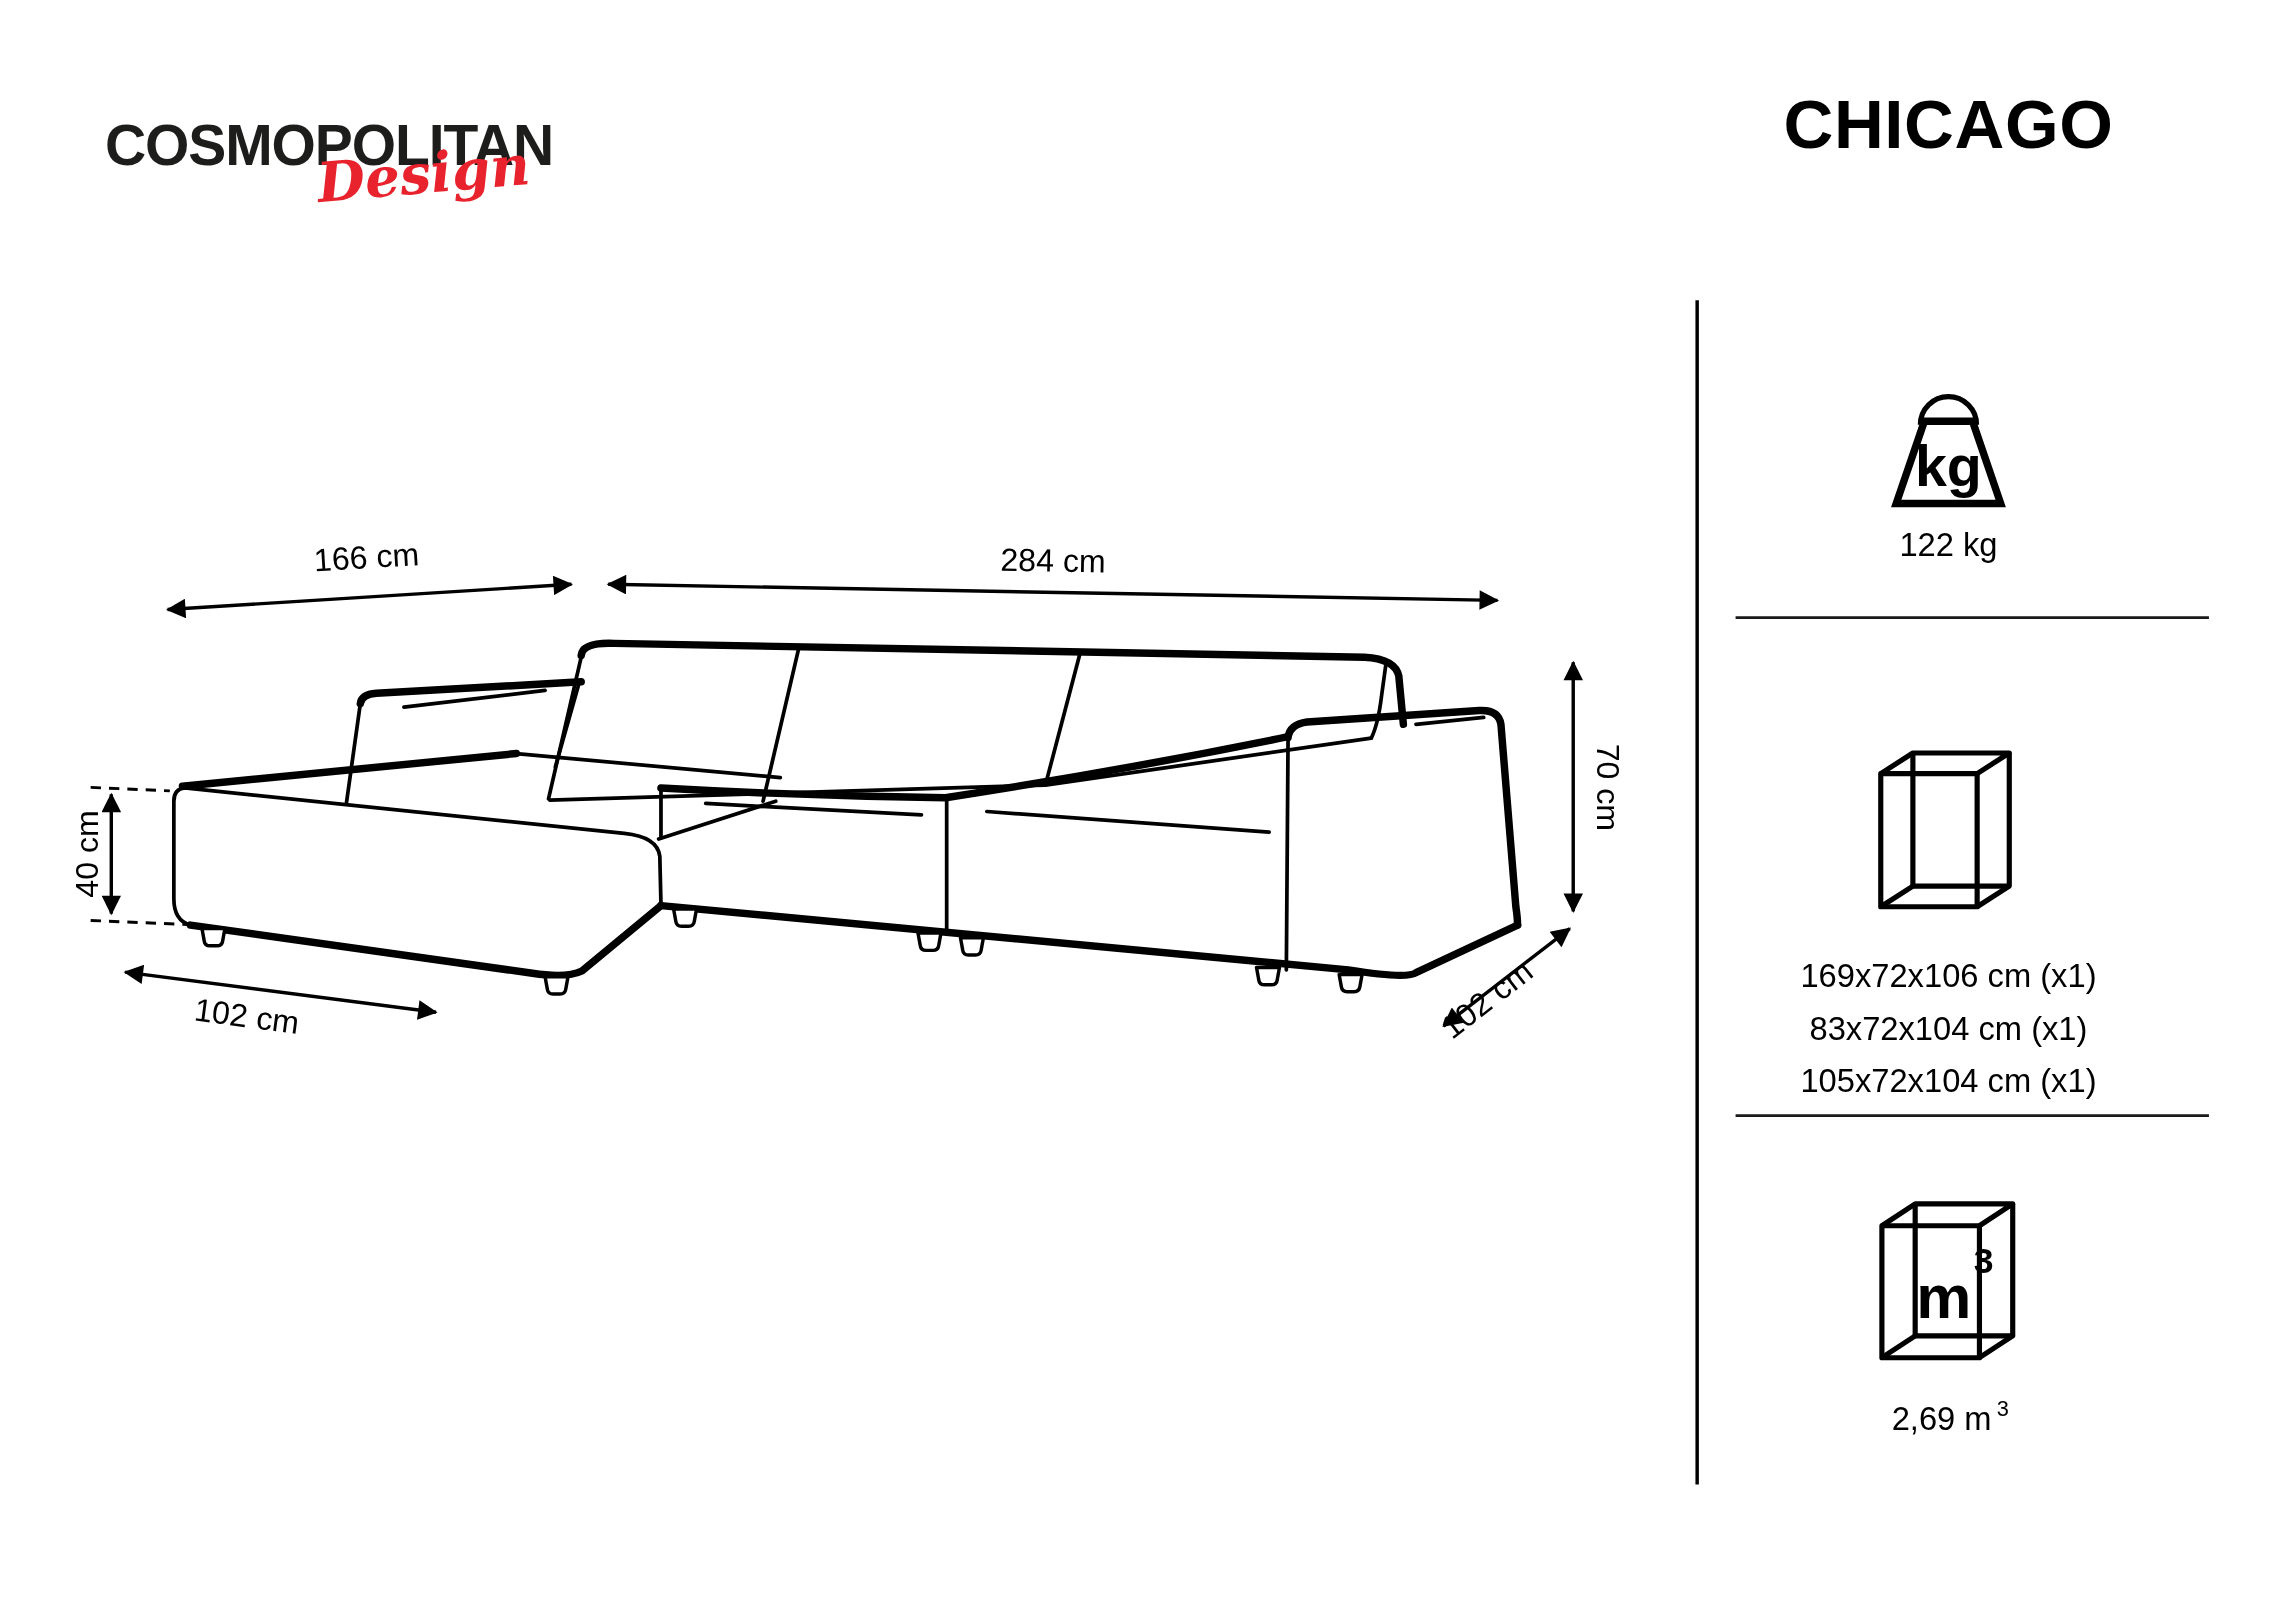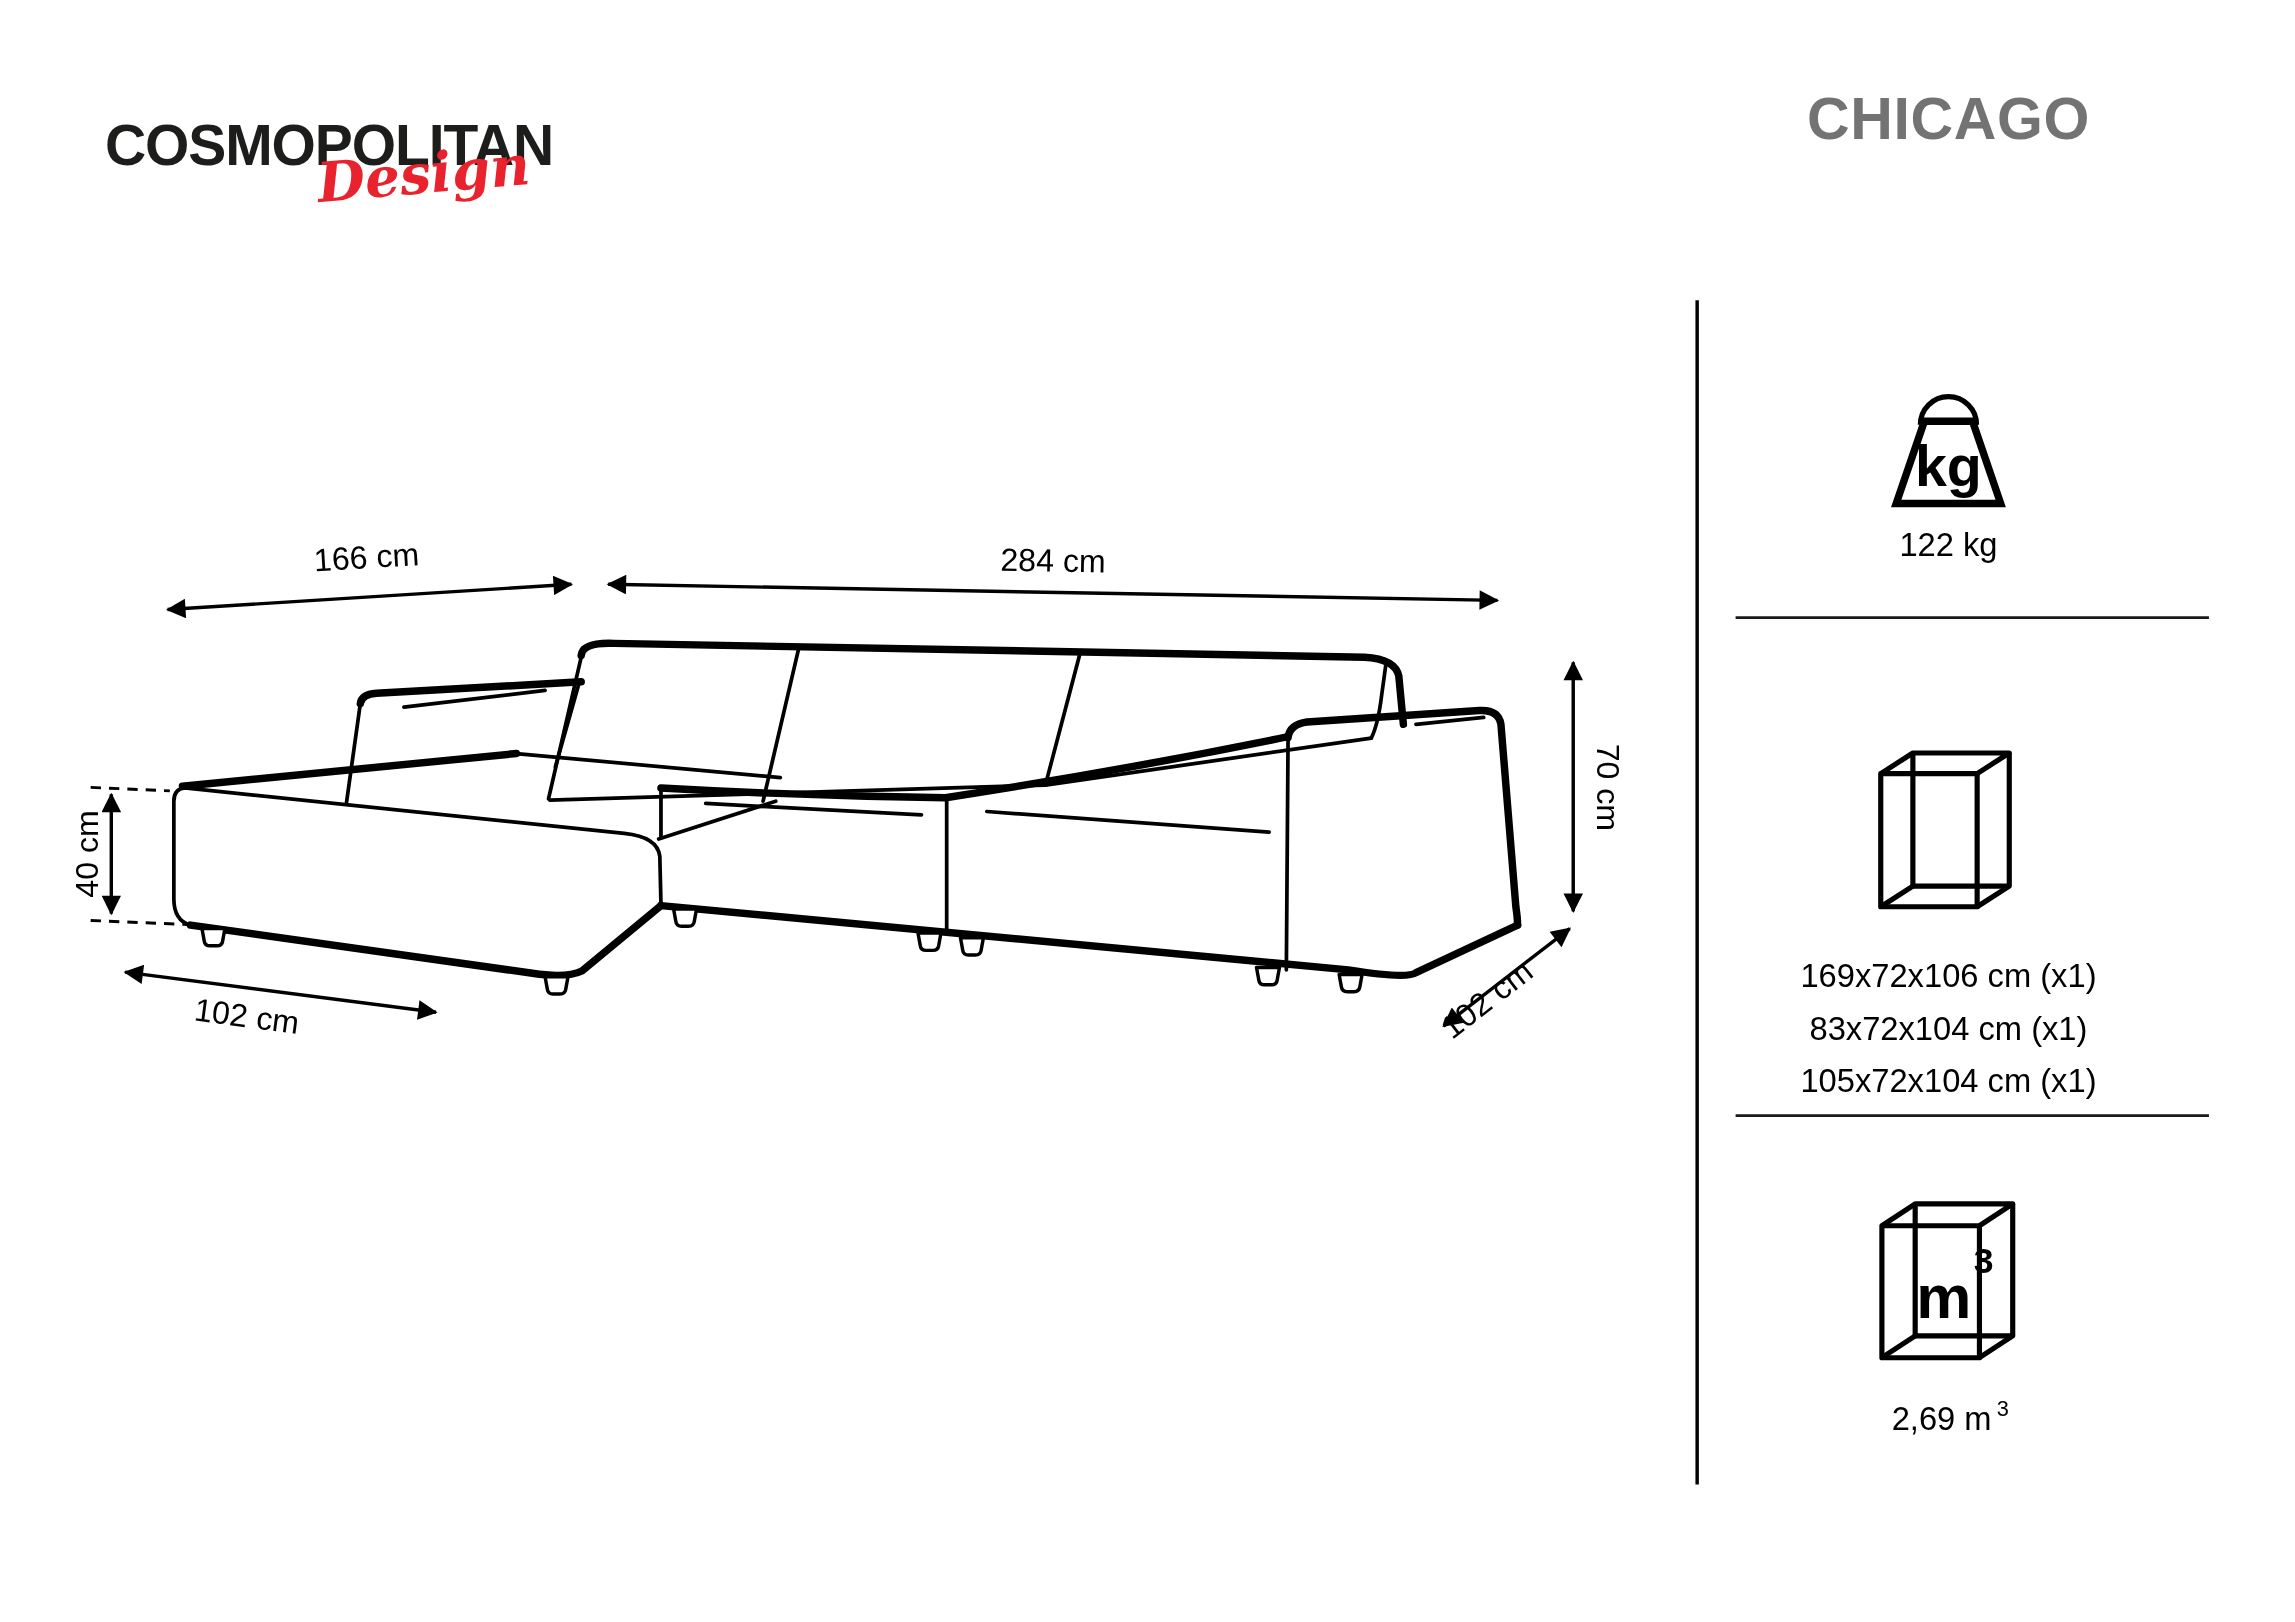--- a/index.html
+++ b/index.html
@@ -4,21 +4,21 @@
 <style>
   html,body{margin:0;padding:0;background:#ffffff;}
   #canvas{position:relative;width:2224px;height:1623px;background:#fff;overflow:hidden;
           font-family:"Liberation Sans",sans-serif;}
   .logo-wordmark{position:absolute;left:105px;top:112px;font-size:57px;font-weight:800;
           letter-spacing:-1.1px;color:#1d1d1b;white-space:nowrap;}
   .logo-script{position:absolute;left:317px;top:141px;font-size:55px;color:#e8232e;
           font-family:"DejaVu Serif",serif;font-style:italic;font-weight:bold;
           transform:rotate(-5deg);white-space:nowrap;}
   .page-title{position:absolute;left:1719px;top:85px;width:459px;text-align:center;
-          font-size:59px;font-weight:bold;color:#737373;letter-spacing:0.6px;}
+          font-size:69px;font-weight:bold;color:#000000;letter-spacing:0.6px;}
   svg{position:absolute;left:0;top:0;}
   svg text{font-family:"Liberation Sans",sans-serif;fill:#000;}
   .dim-label{font-size:56px;}
   .spec-text{font-size:57px;}
 </style>
 </head>
 <body>
 
 <div id="canvas">
 

